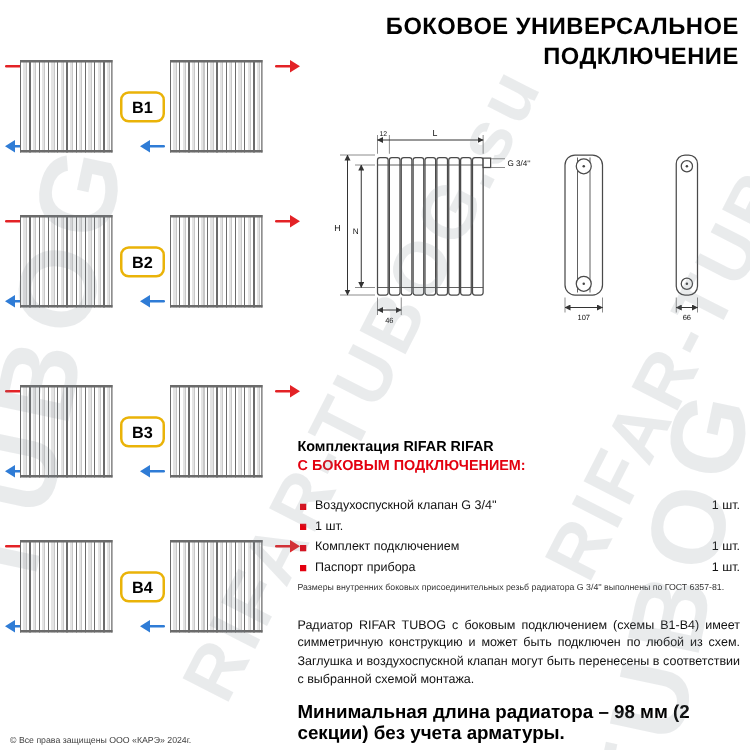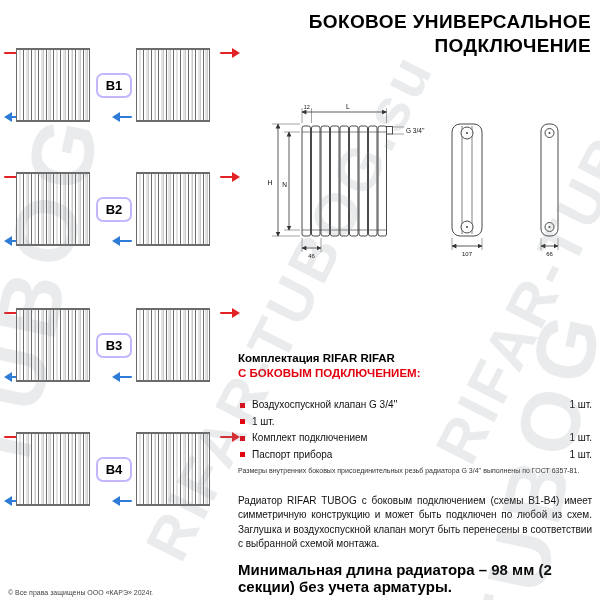--- a/index.html
+++ b/index.html
@@ -34,21 +34,21 @@
       linear-gradient(#6b6b6b,#6b6b6b) 0 0/100% 2px no-repeat,
       linear-gradient(#6b6b6b,#6b6b6b) 0 100%/100% 2px no-repeat,
       repeating-linear-gradient(90deg,#6b6b6b 0 1px,#ffffff 1px 2.8px,#e4e4e4 2.8px 4.6px,#c9c9c9 4.6px 5.4px,#ffffff 5.4px 7.4px);
     box-shadow: inset -1px 0 0 #6b6b6b;
   }
   .radiator.left  { left:4px; }
   .radiator.right { left:124px; }
 
   .scheme-label {
     position:absolute; left:84px; top:25px; width:32px; height:21px;
-    border:2px solid #c4b5fd; border-radius:7px; background:#fff;
+    border:2px solid #eab308; border-radius:7px; background:#fff;
     display:flex; align-items:center; justify-content:center;
     font-weight:bold; font-size:13px; color:#000;
   }
 
   .arrow { position:absolute; width:20px; height:10px; }
   .arrow::before { content:""; position:absolute; top:3.6px; height:2.8px; background:currentColor; border-radius:1px; }
   .arrow.dir-right::before { left:0; right:6px; }
   .arrow.dir-right::after {
     content:""; position:absolute; right:0; top:0;
     border-left:8px solid currentColor; border-top:5px solid transparent; border-bottom:5px solid transparent;

